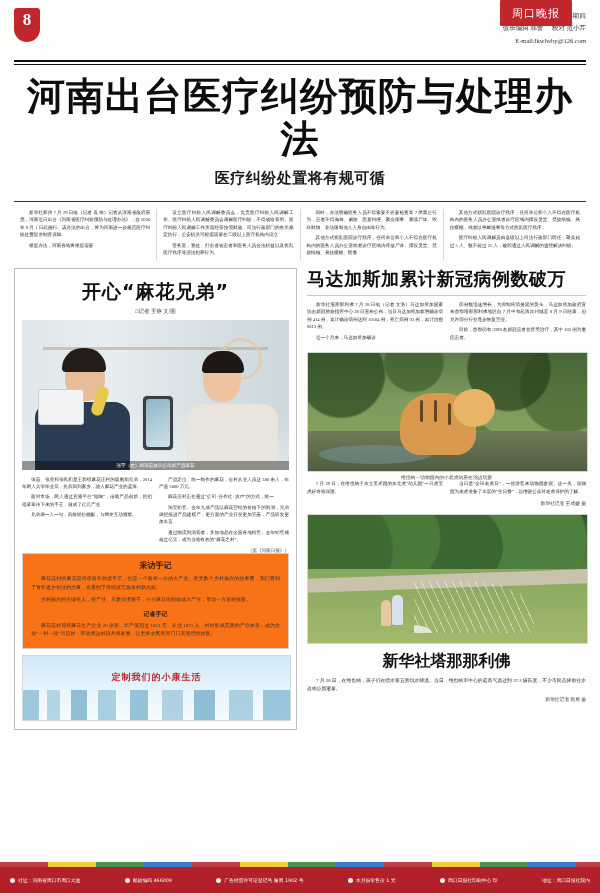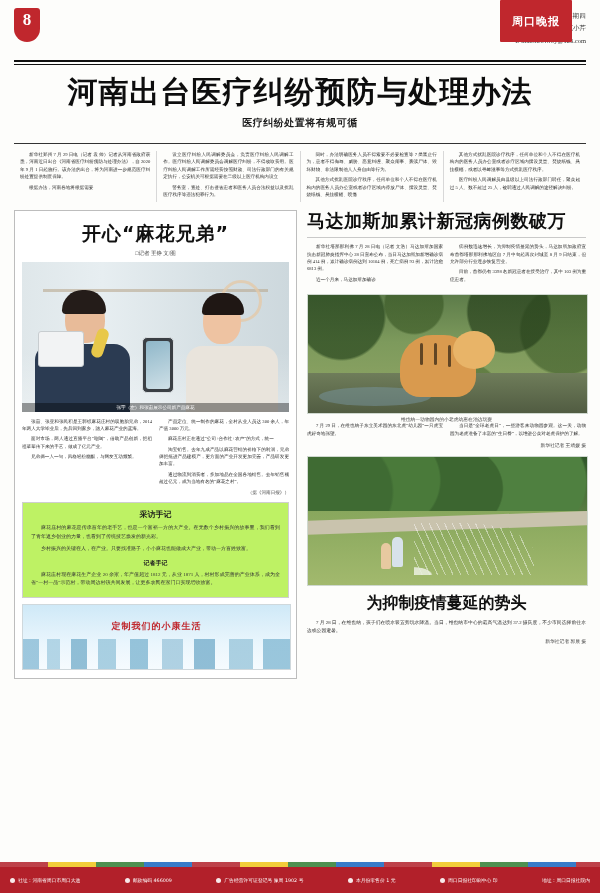--- a/index.html
+++ b/index.html
@@ -79,25 +79,25 @@
     font-size: 6.5px;
     color: #333;
     letter-spacing: .3px;
   }
   .mast-credits span { margin-left: 7px; }
   .mast-logo {
     position: absolute;
     right: 14px;
     top: -2px;
     width: 72px;
-    height: 42px;
+    height: 26px;
     background: #c0272d;
     color: #fff;
     font-size: 11px;
-    font-weight: bold;
+    font-weight: normal;
     letter-spacing: 1px;
     display: flex;
     align-items: center;
     justify-content: center;
     font-family: "DejaVu Sans", sans-serif;
     border-radius: 1px;
   }
   .mast-logo-wrap {
     position: absolute;
     right: 14px;
@@ -111,30 +111,30 @@
     margin: 1.5px 14px 0 14px;
     border-top: 0.8px solid #111;
   }
 
   
   .headline-block {
     padding: 10px 14px 6px 14px;
     text-align: center;
   }
   .headline {
-    font-size: 30px;
+    font-size: 38px;
     font-weight: bold;
     letter-spacing: 1px;
     font-family: "DejaVu Sans", sans-serif;
     color: #0d0d0d;
     line-height: 1.15;
   }
   .subheadline {
     margin-top: 7px;
-    font-size: 10px;
+    font-size: 15px;
     font-weight: bold;
     letter-spacing: .5px;
     color: #1a1a1a;
     font-family: "DejaVu Sans", sans-serif;
   }
   .hl-rule {
     margin: 7px 14px 0 14px;
     border-top: 0.8px solid #333;
   }
 
@@ -322,25 +322,24 @@
   .feat-cols .fc p { margin: 0 0 3px 0; text-indent: 9px; }
   .src-line {
     text-align: right;
     font-size: 4.6px;
     color: #444;
     margin-top: 2px;
   }
 
   
   .note-box {
-    margin-top: 7px;
     border: 1px solid #cfcfcf;
     padding: 6px 8px;
     box-sizing: border-box;
-    background: #bef264;
+    background: #f97316;
   }
   .note-title {
     text-align: center;
     font-size: 8px;
     font-weight: bold;
     color: #1a1a1a;
     margin-bottom: 4px;
     font-family: "DejaVu Sans", sans-serif;
   }
   .note-body {
@@ -706,21 +705,21 @@
 
       <div class="photo p4">
         <div class="trees"></div>
         <div class="lawn"></div>
         <div class="path"></div>
         <div class="spray"></div>
         <div class="kid2"></div>
         <div class="kid"></div>
       </div>
 
-      <div class="bottom-head">为抑制疫情蔓延的势头</div>
+      <div class="bottom-head">新华社塔那那利佛</div>
       <div class="bottom-body">
         <p>7 月 28 日，在维也纳，孩子们在喷水装置旁玩水降温。当日，维也纳市中心的最高气温达到 37.2 摄氏度，不少市民选择前往水边或公园避暑。</p>
       </div>
       <div class="sign">新华社记者 郭晨 摄</div>
     </div>
   </div>
 
   <div class="footer-strip"></div>
   <div class="footer">
     <div class="f-item">

